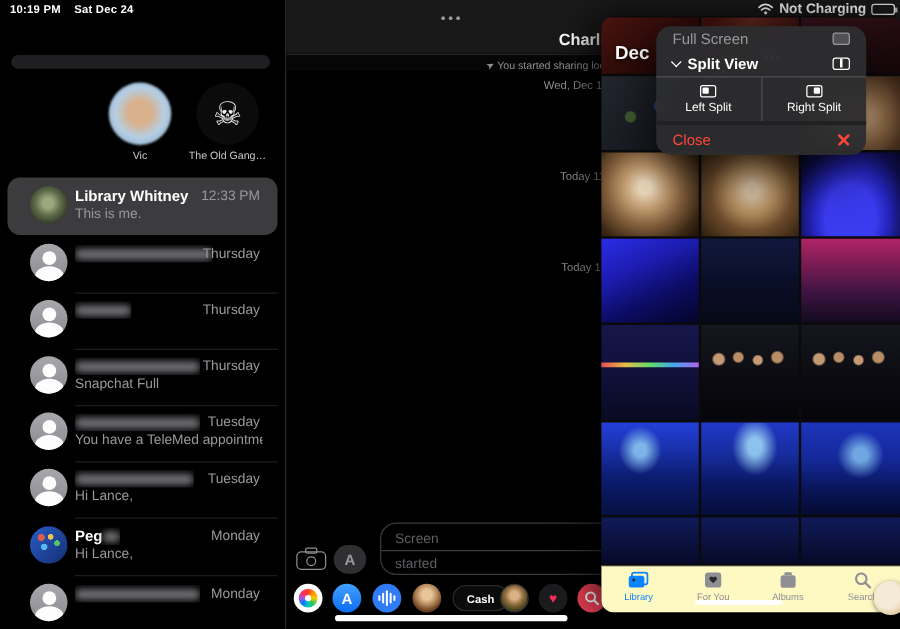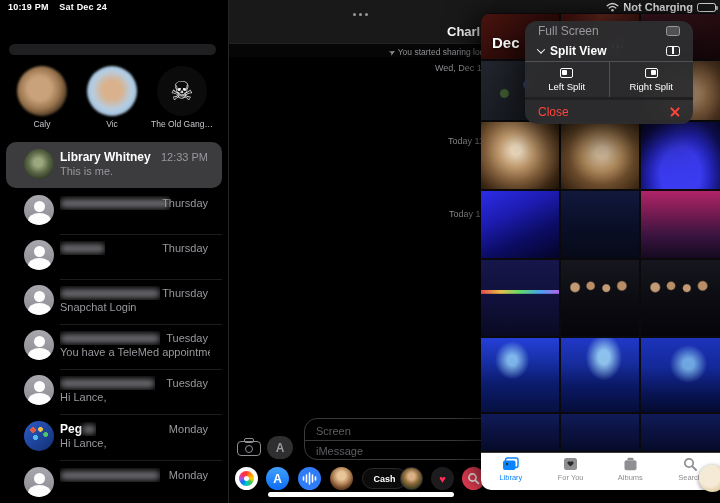--- a/index.html
+++ b/index.html
@@ -117,21 +117,21 @@
   [data-kind="dkblue-a"],[data-kind="dkblue-b"],[data-kind="dkblue-c"] { background:linear-gradient(180deg,#101a58,#060a28); }
 
   .ph-header { position:absolute; left:11px; top:21px; color:#fff; font-size:15px; font-weight:bold; text-shadow:0 1px 3px rgba(0,0,0,.8); z-index:3; }
   .more-circle { position:absolute; left:126px; top:23px; width:21px; height:21px; border-radius:50%; background:rgba(58,58,62,.85); display:flex; align-items:center; justify-content:center; gap:2px; z-index:3; }
   .more-circle i { width:2.5px; height:2.5px; border-radius:50%; background:#fff; display:block; }
 
   .seg-bar { position:absolute; left:6px; top:407px; width:227px; height:25px; border-radius:13px; background:rgba(38,38,42,.82); display:flex; align-items:center; z-index:4; padding:2px; }
   .seg-item { flex:1; text-align:center; font-size:10px; color:#dcdce0; }
   .seg-item.sel { flex:1.35; background:#68686e; color:#fff; font-weight:bold; border-radius:11px; padding:4px 0; }
 
-  .tabbar { position:absolute; left:0; top:439px; width:239px; height:38px; background:#ffffff; border-top:1px solid #3a3a3c; display:flex; z-index:4; }
+  .tabbar { position:absolute; left:0; top:439px; width:239px; height:38px; background:#fef9c3; border-top:1px solid #3a3a3c; display:flex; z-index:4; }
   .tab { flex:1; display:flex; flex-direction:column; align-items:center; padding-top:4px; gap:2px; color:#8e8e93; }
   .tab .tlabel { font-size:7.5px; }
   .tab.active { color:#0a84ff; }
   .home-ind-ph { position:absolute; left:75px; top:467px; width:70px; height:4px; border-radius:2.5px; background:#fff; z-index:5; }
 
   
   .popup-menu { position:absolute; left:525px; top:21px; width:168px; height:103px; background:rgba(44,44,46,.97); border-radius:12px; z-index:15; box-shadow:0 12px 40px rgba(0,0,0,.65); overflow:hidden; }
   .pm-row { position:relative; display:flex; align-items:center; padding:0 13px; }
   .pm-row .lbl { flex:1; font-size:12px; }
   .pm-fullscreen { height:19px; color:#98989e; }
@@ -159,24 +159,20 @@
 </style>
 </head>
 <body>
 
 <div id="screen">
 
   <div class="left-panel">
     <div class="search-pill"></div>
 
     <div class="pinned">
-      <div class="pin-item" style="left:11px">
-        <div class="pin-avatar av-caly"></div>
-        <div class="pin-label">Caly</div>
-      </div>
       <div class="pin-item" style="left:81px">
         <div class="pin-avatar av-vic"></div>
         <div class="pin-label">Vic</div>
       </div>
       <div class="pin-item" style="left:151px">
         <div class="pin-avatar av-skel">☠</div>
         <div class="pin-label">The Old Gang-an...</div>
       </div>
     </div>
 
@@ -201,21 +197,21 @@
         <div class="row-avatar av-person"></div>
         <span class="row-name"><i class="blur-blob" style="width: 45px;"></i></span>
         <span class="row-day">Thursday</span>
         <div class="row-sep"></div>
       </div>
 
       <div class="convo-row" style="top:140px">
         <div class="row-avatar av-person"></div>
         <span class="row-name"><i class="blur-blob" style="width: 100px;"></i></span>
         <span class="row-day">Thursday</span>
-        <span class="row-prev">Snapchat Login</span>
+        <span class="row-prev">Snapchat Full</span>
         <div class="row-sep"></div>
       </div>
 
       <div class="convo-row" style="top:185px">
         <div class="row-avatar av-person"></div>
         <span class="row-name"><i class="blur-blob" style="width: 100px;"></i></span>
         <span class="row-day">Tuesday</span>
         <span class="row-prev">You have a TeleMed appointment</span>
         <div class="row-sep"></div>
       </div>
@@ -266,21 +262,21 @@
         <span class="cam-body"></span>
         <span class="cam-lens"></span>
     </div>
     <div class="asdrawer-btn">
         <span>A</span>
       </div>
 
     <div class="input-box">
       <span class="subj">Screen</span>
       <div class="div"></div>
-      <span class="imsg">iMessage</span>
+      <span class="imsg">started</span>
     </div>
 
     <div class="app-strip">
       <div class="app-ic ic-photos" style="left:6px">
           <i></i>
           <u></u>
         </div>
       <div class="app-ic ic-appstore" style="left:37px">
           <span>A</span>
         </div>

